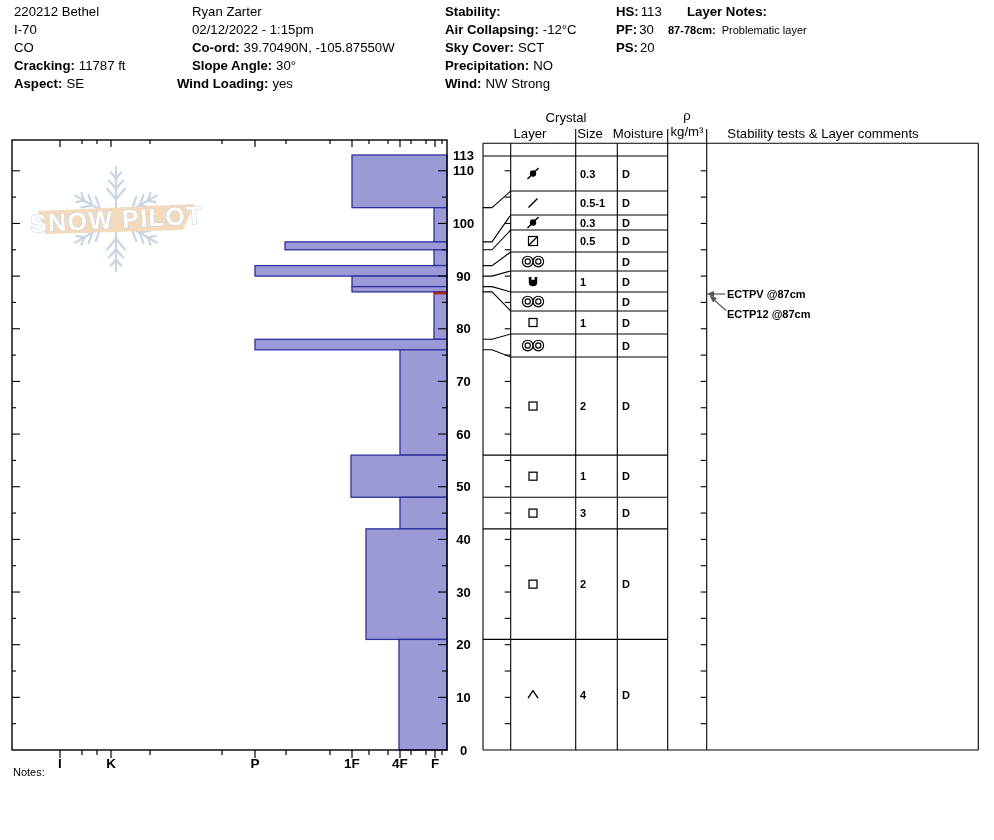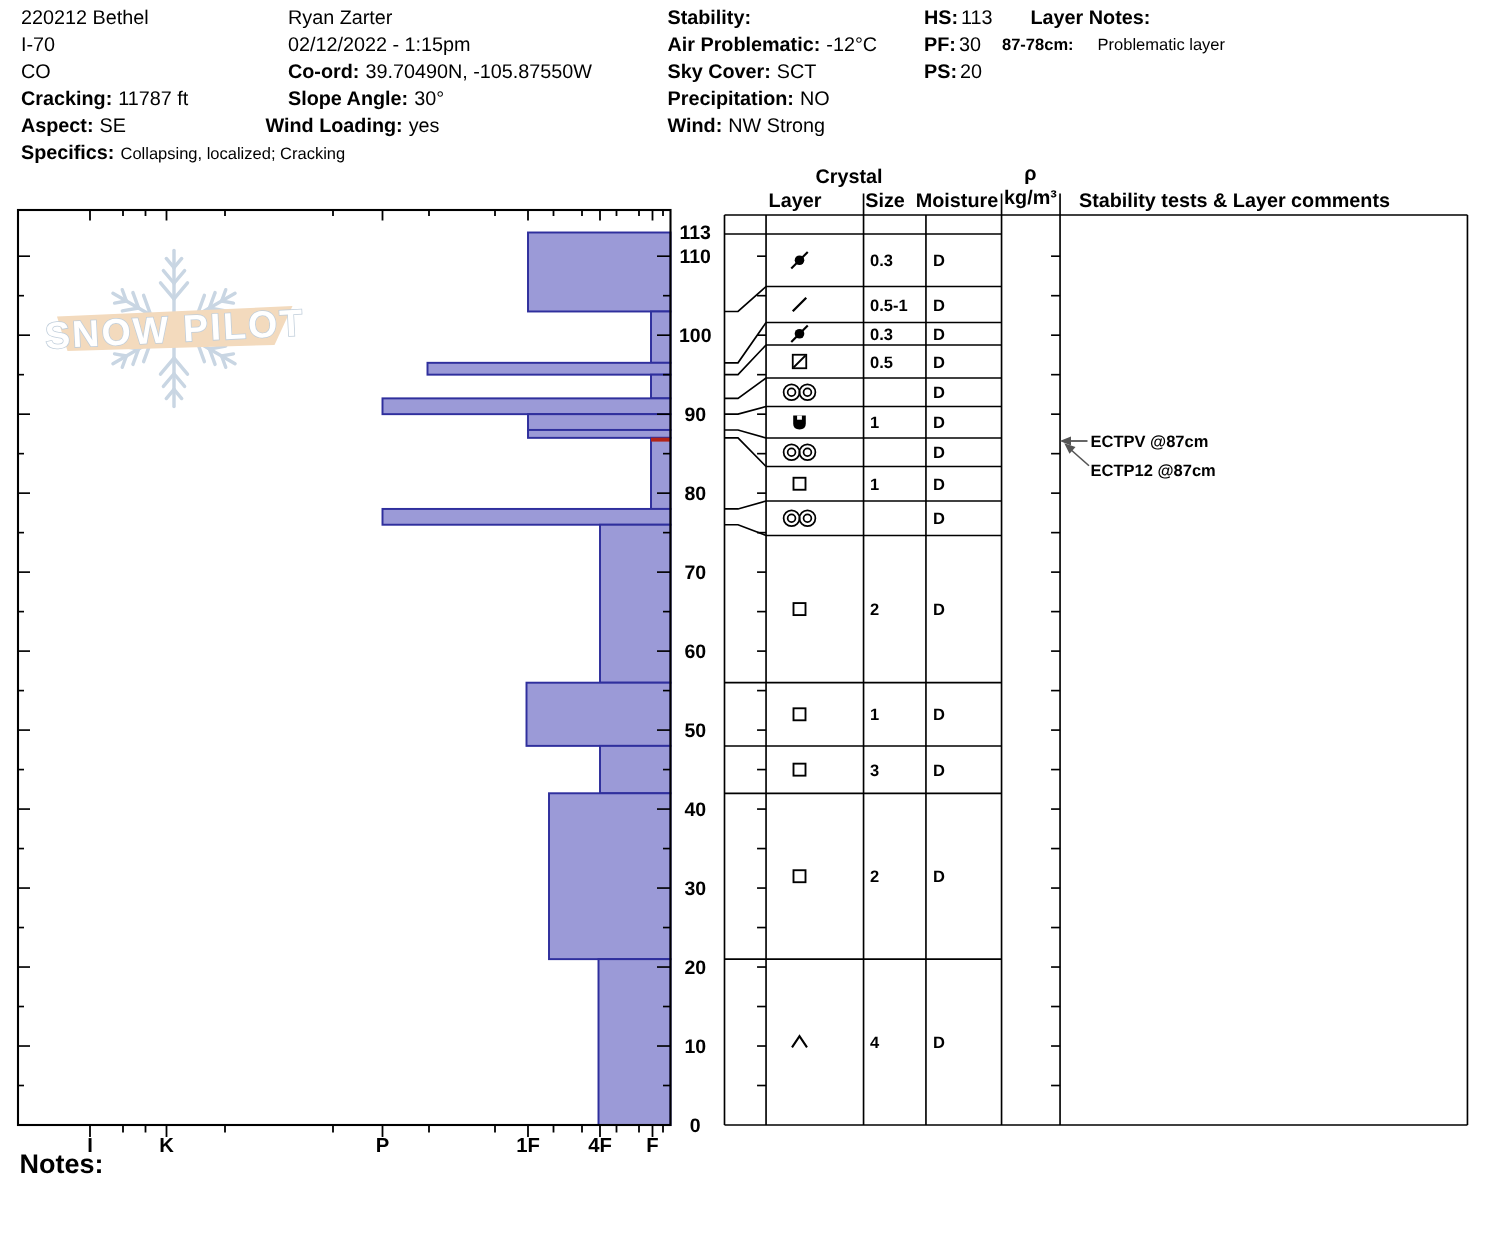--- a/index.html
+++ b/index.html
@@ -2,24 +2,24 @@
 <html><head>
 <meta charset="utf-8">
 <style>
   html,body{margin:0;padding:0;background:#fff;}
   .page{position:relative;width:994px;height:840px;background:#fff;overflow:hidden;
         font-family:"Liberation Sans",sans-serif;color:#000;}
   .abs{position:absolute;white-space:nowrap;}
   .h13{font-size:13.2px;line-height:15px;}
   .h13 b{margin-right:4px;}
   .small{font-size:11px;}
-  .small b{margin-right:16px;}
+  .small b{margin-right:6px;}
   .tight b{margin-right:2px;}
   .ctr{transform:translateX(-50%);}
-  .bold{font-weight:bold;}
+  .bold{font-weight:normal;}
   svg text{font-family:"Liberation Sans",sans-serif;}
   #chart{position:absolute;left:0;top:0;}
 </style>
 </head>
 <body>
 
 <div class="page">
 
   <svg id="chart" width="994" height="840" viewBox="0 0 994 840">
       <g>
@@ -363,43 +363,42 @@
         <line x1="713" y1="299" x2="726" y2="310.5" stroke="#555555" stroke-width="1.1"></line>
         <polygon points="709.5,295.5 717,298 713,302.5" fill="#555555"></polygon>
       </g>
     </svg>
 
   <div class="abs h13" style="left:14px;top:4px"><span>220212 Bethel</span></div>
   <div class="abs h13" style="left:14px;top:22px"><span>I-70</span></div>
   <div class="abs h13" style="left:14px;top:40px"><span>CO</span></div>
   <div class="abs h13" style="left:14px;top:58px"><b>Cracking:</b><span>11787 ft</span></div>
   <div class="abs h13" style="left:14px;top:76px"><b>Aspect:</b><span>SE</span></div>
-  <div class="abs h13" style="left:14px;top:94px"><b>Specifics:</b><span class="small">Collapsing, localized;  Cracking</span></div>
 
   <div class="abs h13" style="left:192px;top:4px"><span>Ryan Zarter</span></div>
   <div class="abs h13" style="left:192px;top:22px"><span>02/12/2022 - 1:15pm</span></div>
   <div class="abs h13" style="left:192px;top:40px"><b>Co-ord:</b><span>39.70490N, -105.87550W</span></div>
   <div class="abs h13" style="left:192px;top:58px"><b>Slope Angle:</b><span>30°</span></div>
   <div class="abs h13" style="left:177px;top:76px"><b>Wind Loading:</b><span>yes</span></div>
 
   <div class="abs h13" style="left:445px;top:4px"><b>Stability:</b></div>
-  <div class="abs h13" style="left:445px;top:22px"><b>Air Problematic:</b><span>-12°C</span></div>
+  <div class="abs h13" style="left:445px;top:22px"><b>Air Collapsing:</b><span>-12°C</span></div>
   <div class="abs h13" style="left:445px;top:40px"><b>Sky Cover:</b><span>SCT</span></div>
   <div class="abs h13" style="left:445px;top:58px"><b>Precipitation:</b><span>NO</span></div>
   <div class="abs h13" style="left:445px;top:76px"><b>Wind:</b><span>NW Strong</span></div>
 
   <div class="abs h13 tight" style="left:616px;top:4px"><b>HS:</b><span>113</span></div>
   <div class="abs h13 tight" style="left:616px;top:22px"><b>PF:</b><span>30</span></div>
   <div class="abs h13 tight" style="left:616px;top:40px"><b>PS:</b><span>20</span></div>
 
   <div class="abs h13" style="left:687px;top:4px"><b>Layer Notes:</b></div>
   <div class="abs small" style="left:668px;top:24px"><b>87-78cm:</b><span>Problematic layer</span></div>
 
   <div class="abs bold h13 ctr" style="left:566px;top:110px"><span>Crystal</span></div>
   <div class="abs bold h13 ctr" style="left:530px;top:126px"><span>Layer</span></div>
   <div class="abs bold h13 ctr" style="left:590px;top:126px"><span>Size</span></div>
   <div class="abs bold h13 ctr" style="left:638px;top:126px"><span>Moisture</span></div>
   <div class="abs bold h13 ctr" style="left:687px;top:108px"><span>ρ</span></div>
   <div class="abs bold h13 ctr" style="left:687px;top:124px"><span>kg/m³</span></div>
   <div class="abs bold h13 ctr" style="left:823px;top:126px"><span>Stability tests &amp; Layer comments</span></div>
 
-  <div class="abs bold" style="left:13px;top:766px;font-size:18px"><span>Notes:</span></div>
+  <div class="abs bold" style="left:13px;top:766px;font-size:11px"><span>Notes:</span></div>
 </div>
 
 </body></html>

